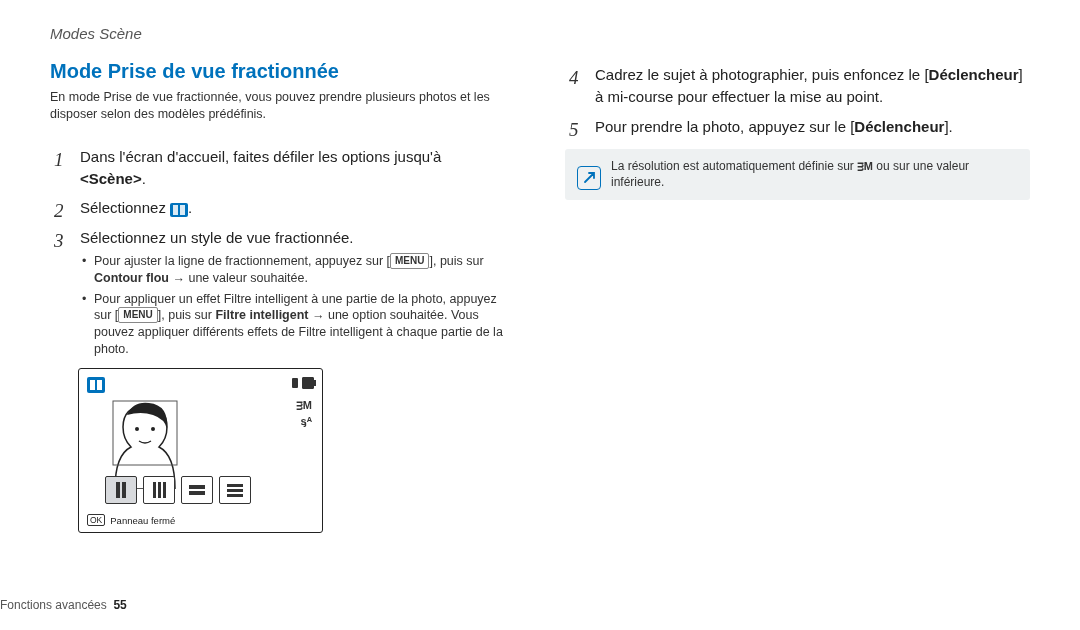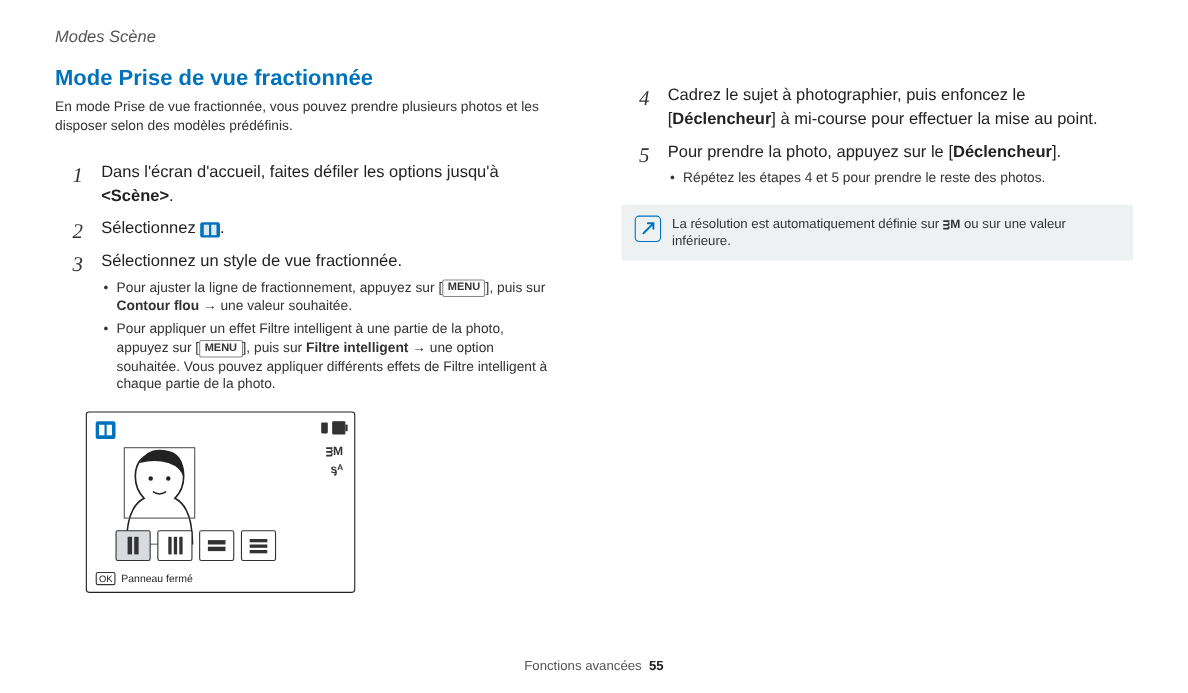--- a/index.html
+++ b/index.html
@@ -2,32 +2,32 @@
 <html><head>
 <meta charset="utf-8">
 <style>
   html,body{margin:0;padding:0;background:#fff;font-family:"Segoe UI",Arial,sans-serif;color:#222}
   .page{width:1080px;height:630px;position:relative;box-sizing:border-box;padding:25px 50px 30px 50px}
   .top-header{font-size:15px;font-style:italic;color:#555;margin-bottom:18px}
   .cols{display:flex;gap:50px}
   .col{flex:1;min-width:0}
   h2.section-title{color:#0072bc;font-size:20px;font-weight:600;margin:0 0 6px 0}
   .intro{font-size:12.5px;line-height:1.35;color:#333;margin-bottom:23px}
-  ol.steps{list-style:none;padding:0;margin:16px;counter-reset:step}
+  ol.steps{list-style:none;padding:0;margin:4px;counter-reset:step}
   ol.steps>li{counter-increment:step;position:relative;padding-left:26px;font-size:15px;line-height:1.45;margin-bottom:8px}
   ol.steps>li::before{content:counter(step);position:absolute;left:0;top:0;font-style:italic;font-family:"Times New Roman",serif;color:#333;font-size:19px}
   ul.bullets{list-style:none;padding:0;margin:4px 0 0 0}
   ul.bullets>li{position:relative;padding-left:14px;font-size:12.5px;line-height:1.35;margin-bottom:4px;color:#333}
   ul.bullets>li::before{content:"•";position:absolute;left:2px;top:0}
   .bold{font-weight:700}
   .menu-frame{display:inline-block;border:1px solid #888;border-radius:2px;padding:0 4px;font-size:10px;font-weight:700;line-height:14px;vertical-align:1px;font-family:Arial,sans-serif}
   .icon-box{display:inline-flex;align-items:center;justify-content:center;width:18px;height:14px;background:#0072bc;border-radius:2px;vertical-align:-2px;font-size:9px;color:#fff}
   .trash{display:inline-block;width:12px;height:14px;vertical-align:-2px}
   .trash svg{display:block}
-  .note-box{display:flex;align-items:flex-start;gap:10px;background:#eef1f2;border-radius:3px;padding:10px 12px;margin-top:12px}
+  .note-box{display:flex;align-items:flex-end;gap:10px;background:#eef1f2;border-radius:3px;padding:10px 12px;margin-top:12px}
   .note-icon{flex:0 0 22px;height:22px;border:1.5px solid #0072bc;border-radius:4px;display:flex;align-items:center;justify-content:center}
   .note-icon svg{display:block}
   .note-text{font-size:12px;line-height:1.3;color:#333}
   .res-icon{display:inline-block;font-weight:700;font-size:11px;vertical-align:0;font-family:Arial,sans-serif}
   
   
   .cam{width:245px;height:165px;border:1.5px solid #222;border-radius:3px;margin:10px 0 0 28px;position:relative;background:#fff;box-sizing:border-box}
   .cam-top-icon{position:absolute;top:8px;left:8px;width:18px;height:16px;background:#0072bc;border-radius:2px;display:flex;align-items:center;justify-content:center}
   .cam-status{position:absolute;top:8px;right:8px;display:flex;gap:4px;align-items:center}
   .cam-status span{display:inline-block;background:#333;border-radius:1px}
@@ -43,21 +43,21 @@
   .lb-inner{display:flex;gap:2px}
   .lb-col2 div{width:4px;height:16px;background:#333}
   .lb-col3 div{width:3px;height:16px;background:#333}
   .lb-row2{flex-direction:column}
   .lb-row2 div{width:16px;height:4px;background:#333}
   .lb-row3{flex-direction:column}
   .lb-row3 div{width:16px;height:3px;background:#333}
   .cam-footer{position:absolute;bottom:6px;left:8px;display:flex;align-items:center;gap:5px;font-size:9.5px;color:#222}
   .ok-chip{border:1px solid #333;border-radius:2px;padding:0 2px;font-size:8.5px;font-weight:400}
   
-  .page-footer{position:absolute;bottom:18px;left:0;right:0;text-align:center;font-size:12px;color:#555}
+  .page-footer{position:absolute;bottom:18px;left:0;right:0;font-size:12px;color:#555}
   .page-footer .pn{font-weight:700;color:#222}
 </style>
 </head>
 <body>
 
 <div class="page">
 
   <div class="top-header">Modes Scène</div>
 
   <div class="cols">
@@ -152,21 +152,20 @@
     </div>
 
     <div class="col">
       <ol class="steps" start="4" style="counter-reset:step 3">
         <li>
           <span>Cadrez le sujet à photographier, puis enfoncez le [</span><span class="bold">Déclencheur</span><span>] à mi-course pour effectuer la mise au point.</span>
         </li>
         <li>
           <span>Pour prendre la photo, appuyez sur le [</span><span class="bold">Déclencheur</span><span>].</span>
           <ul class="bullets">
-            <li>Répétez les étapes 4 et 5 pour prendre le reste des photos.</li>
           </ul>
         </li>
       </ol>
 
       <div class="note-box">
         <div class="note-icon">
           <svg width="14" height="14" viewBox="0 0 14 14">
               <path d="M3 11 L11 3 M7 2 L12 2 L12 7" fill="none" stroke="#0072bc" stroke-width="1.8" stroke-linecap="round"></path>
             </svg>
         </div>

